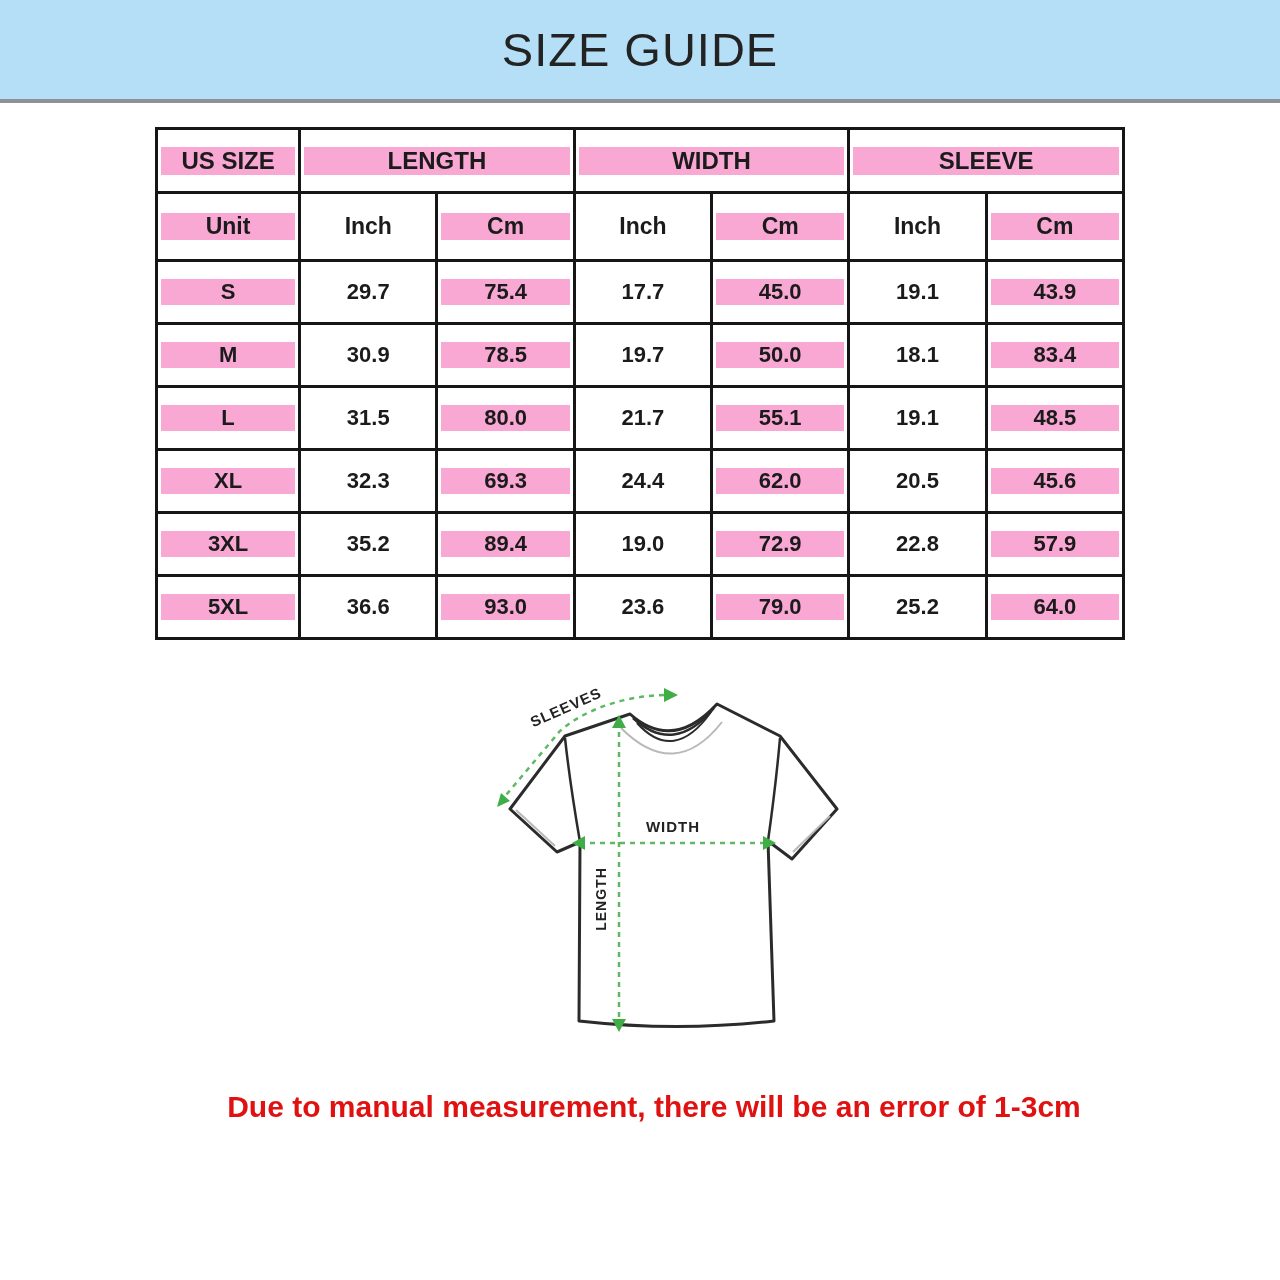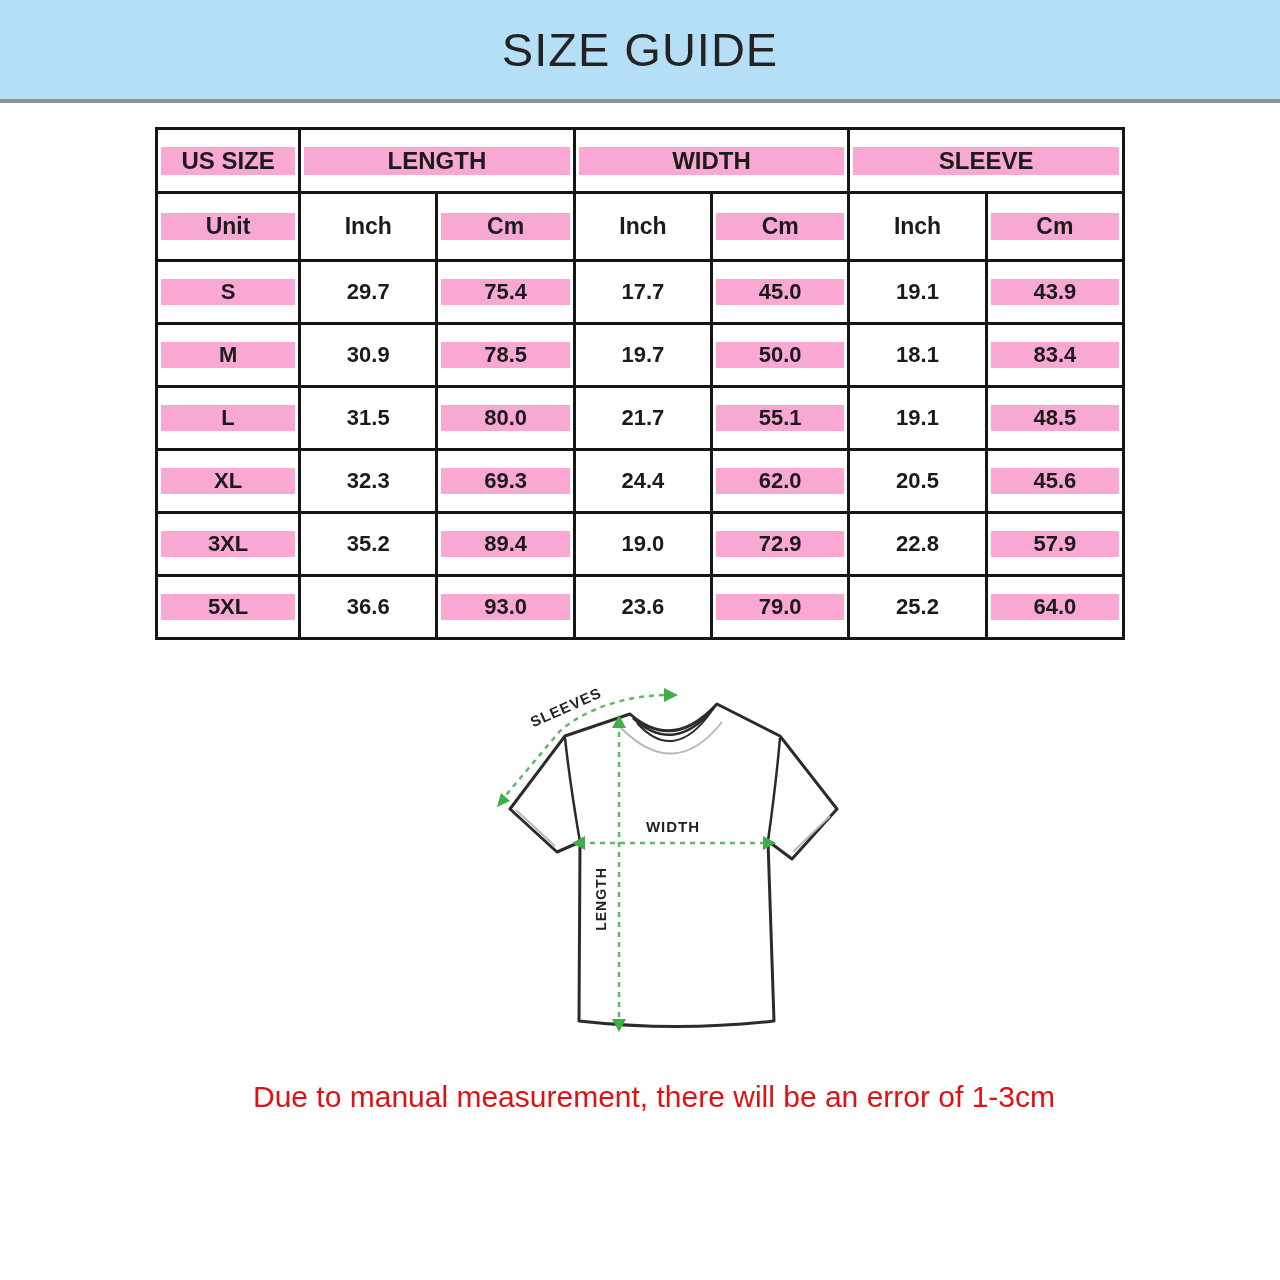--- a/index.html
+++ b/index.html
@@ -31,21 +31,21 @@
   table.size td.g > div{background:#f9a8d4;}
   tr.hrow{height:64px;} tr.hrow td > div{font-size:24px;font-weight:bold;}
   tr.urow{height:68px;margin-top:24px;} tr.urow td > div{font-size:23px;font-weight:bold;}
   tr.drow{height:63px;}
   tr.drow td.sz > div{font-size:22px;font-weight:bold;}
   tr.drow td.val > div{font-size:22px;font-weight:700;}
   
   .shirt-wrap{width:440px;margin:34px 0 0 470px;}
   
   .note{
-    margin-top:2px;text-align:center;font-size:30px;font-weight:normal;color:#e01111;
+    margin-top:12px;text-align:center;font-size:30px;font-weight:bold;color:#e01111;
     padding-left:28px;
   }
 </style>
 </head>
 <body>
 
 <div class="banner">
   <h1>SIZE GUIDE</h1>
 </div>
 

